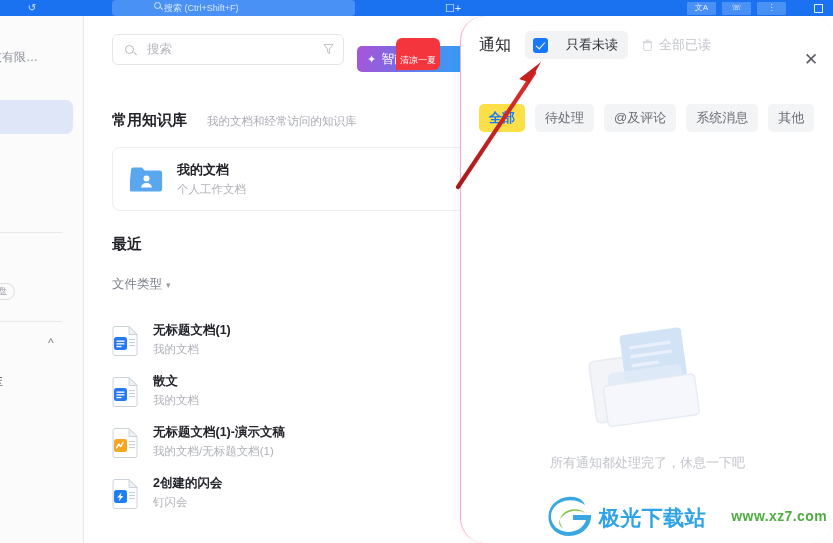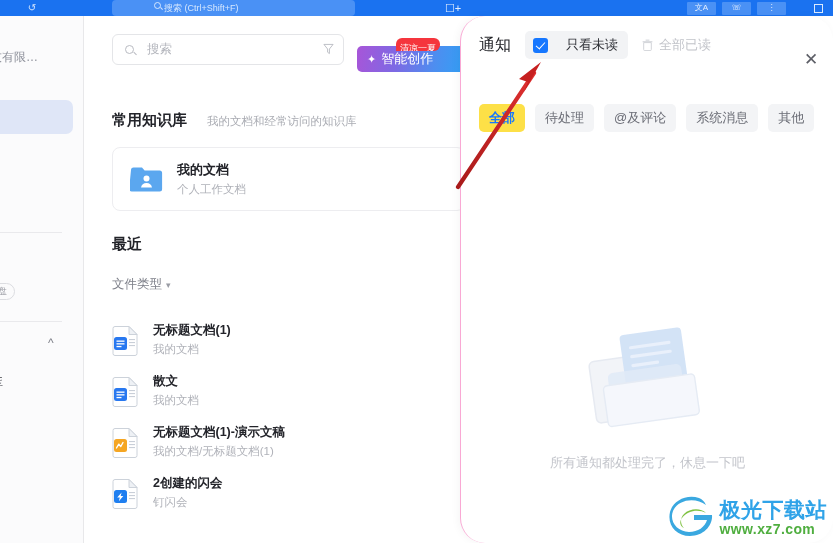--- a/index.html
+++ b/index.html
@@ -156,21 +156,21 @@
     border-radius: 5px;
     background: linear-gradient(100deg, #a855d8 0%, #7c6ae4 38%, #4d8ef0 72%, #31a0f5 100%);
     display: flex; align-items: center;
     padding-left: 10px; gap: 5px;
     overflow: hidden;
   }
   .ai-btn .spark { color: #ffffff; font-size: 11px; line-height: 1; }
   .ai-btn .lbl { color: #ffffff; font-size: 13px; font-weight: normal; white-space: nowrap; }
   .ai-badge {
     position: absolute; left: 311px; top: 22px;
-    height: 13px; padding: 4px 4px;
+    height: 13px; padding: 16px 4px;
     background: #f5353d; border-radius: 6px 6px 6px 0;
     color: #fff; font-size: 9px; line-height: 13px;
     white-space: nowrap; overflow: hidden; max-width: 62px;
   }
 
   .sec-title {
     position: absolute; left: 27px; top: 95px;
     display: flex; align-items: baseline; gap: 20px;
   }
   .sec-title .t { font-size: 15px; font-weight: bold; color: #23242a; }
@@ -283,28 +283,28 @@
   }
 
   
   .arrow { position: absolute; left: 0; top: 0; width: 833px; height: 543px; pointer-events: none; }
 
   
   .wm {
     position: absolute; right: 6px; bottom: 5px;
     display: flex; align-items: center; gap: 6px;
   }
-  .wm-txt { display: flex; flex-direction: column; line-height: 1; }
+  .wm-txt { display: flex; flex-direction: row; line-height: 1; }
   .wm-cn {
     font-size: 21px; font-weight: bold; color: #2fa3e8;
     letter-spacing: .5px;
   }
   .wm-url {
     font-size: 14px; font-weight: bold; color: #4fae3f;
-    letter-spacing: .4px; margin-top: 2px;
+    letter-spacing: .4px; margin-top: 2px; margin-left: 25px;
   }
 </style>
 </head>
 <body>
 
 <div id="app">
 
   <div class="titlebar">
     <div class="tb-icon" style="margin-left:24px;">↺</div>
     <div class="tb-search">

